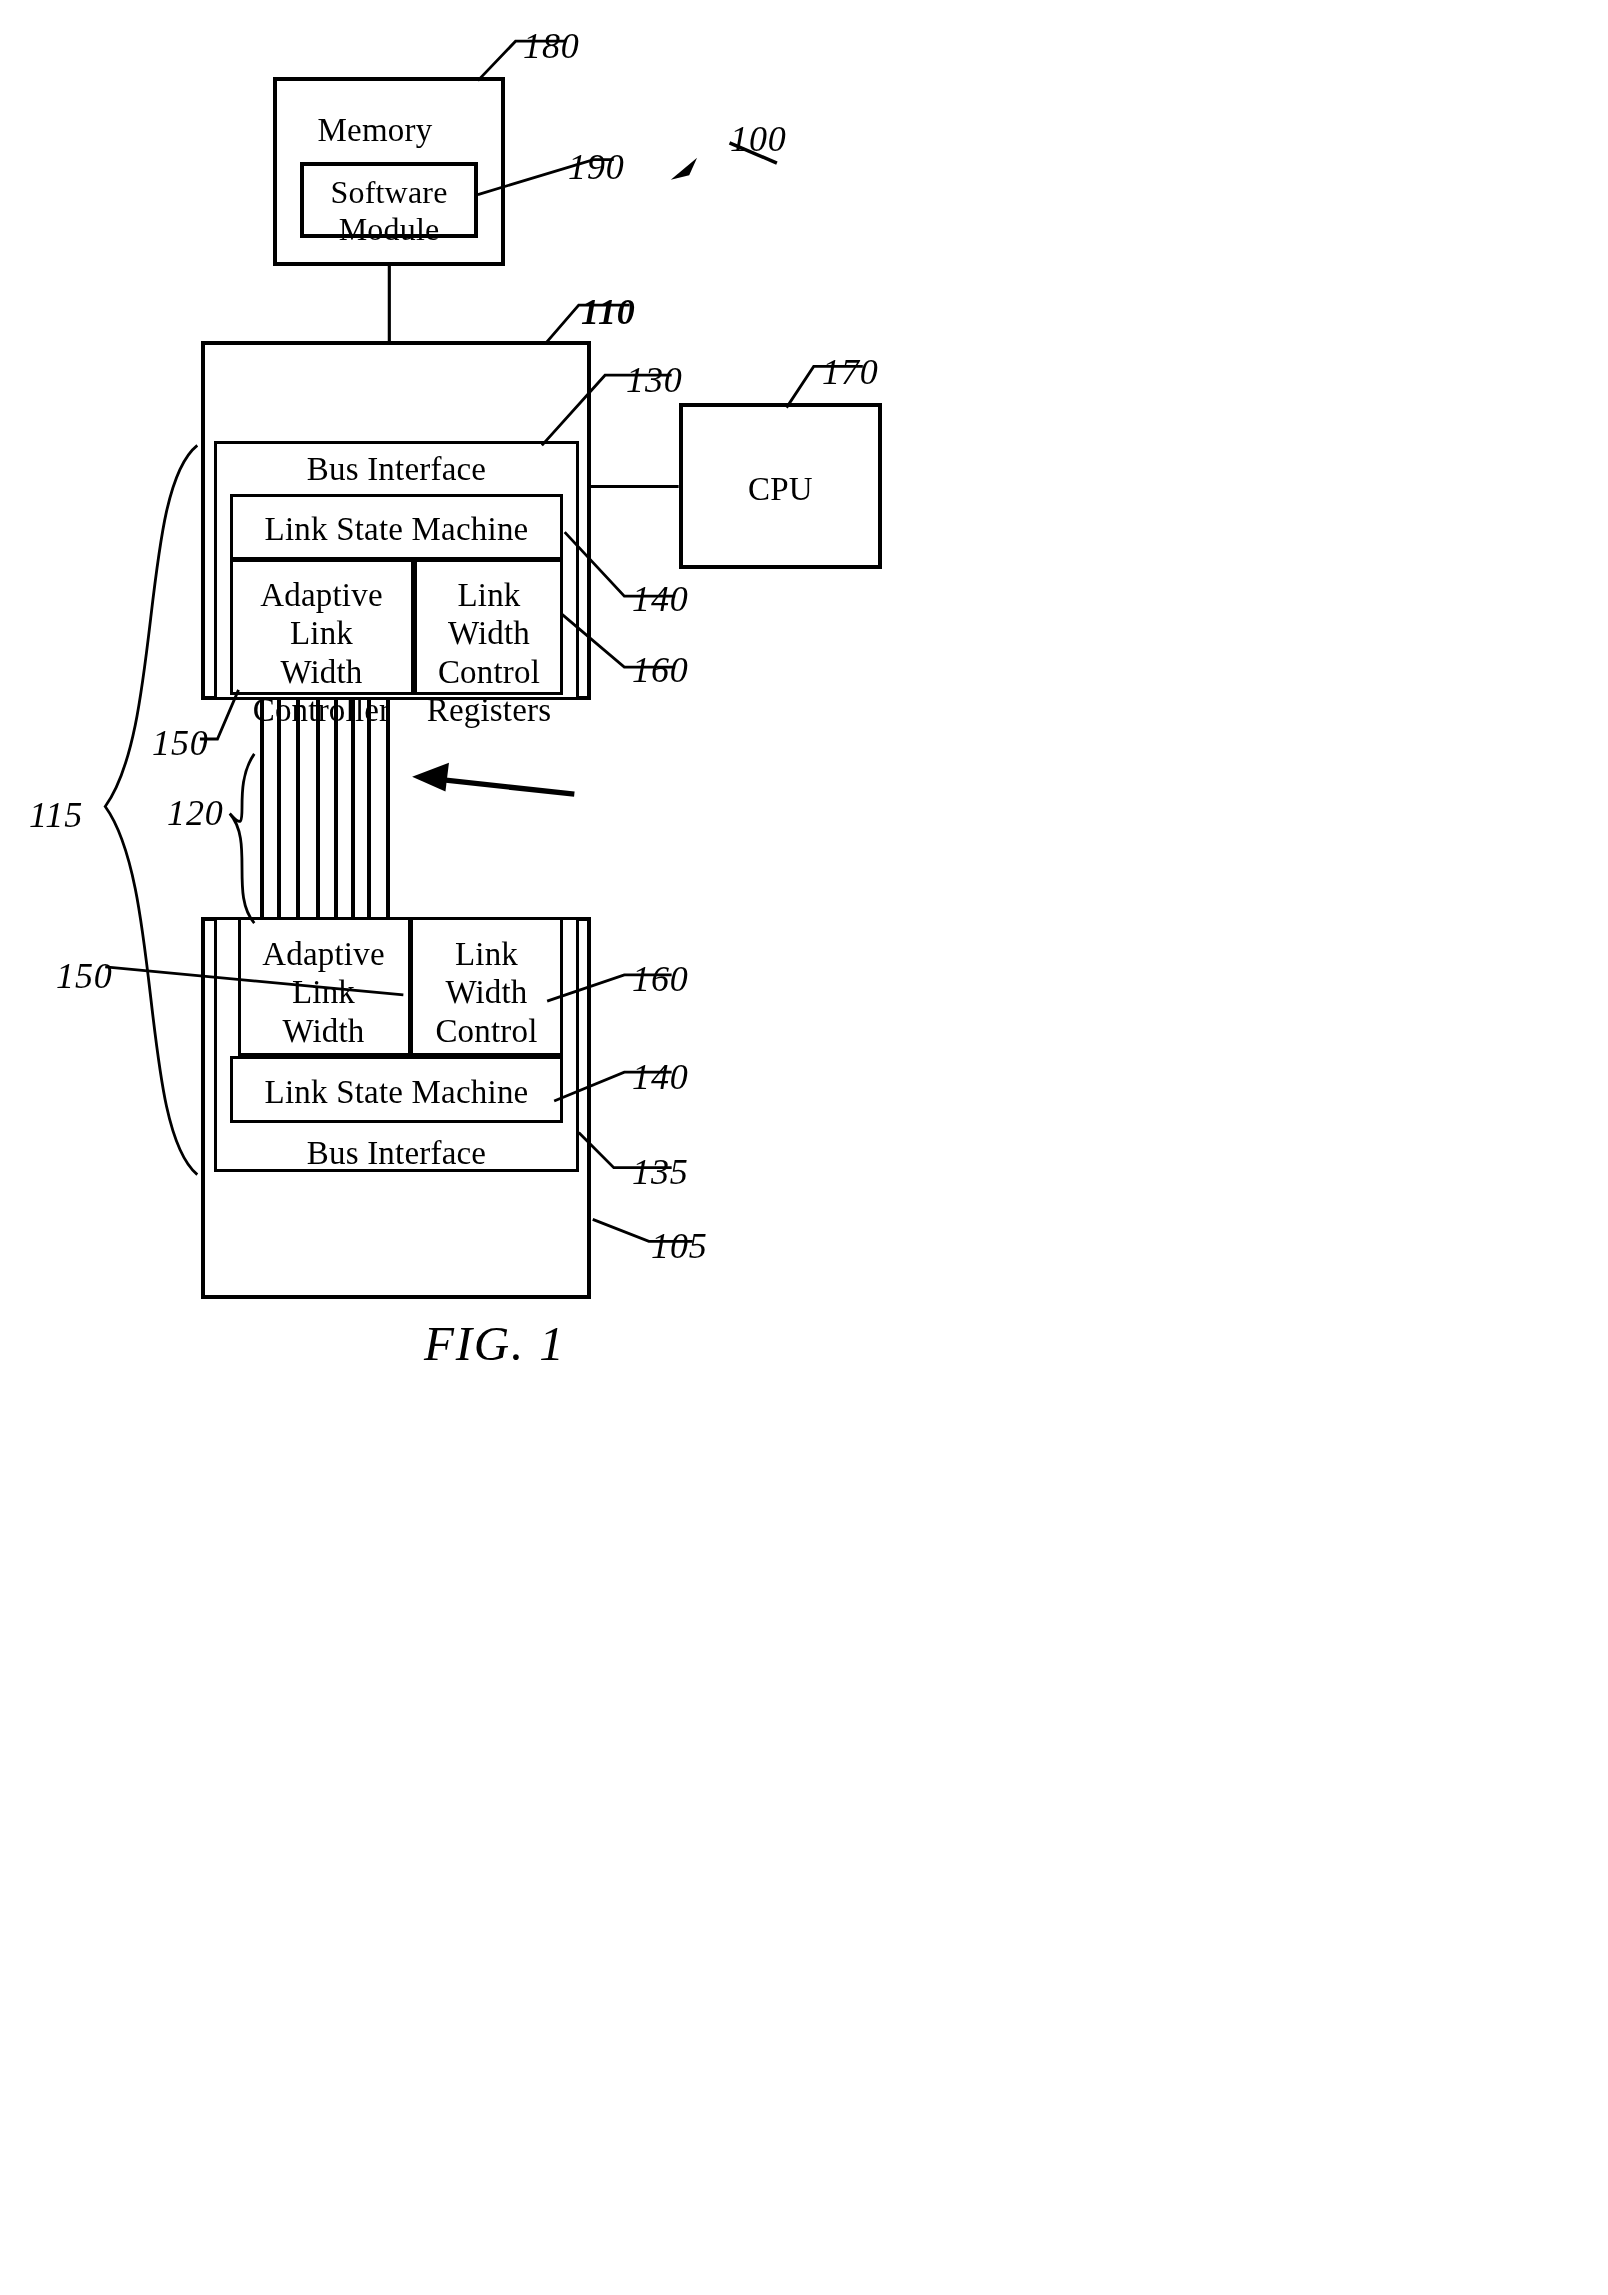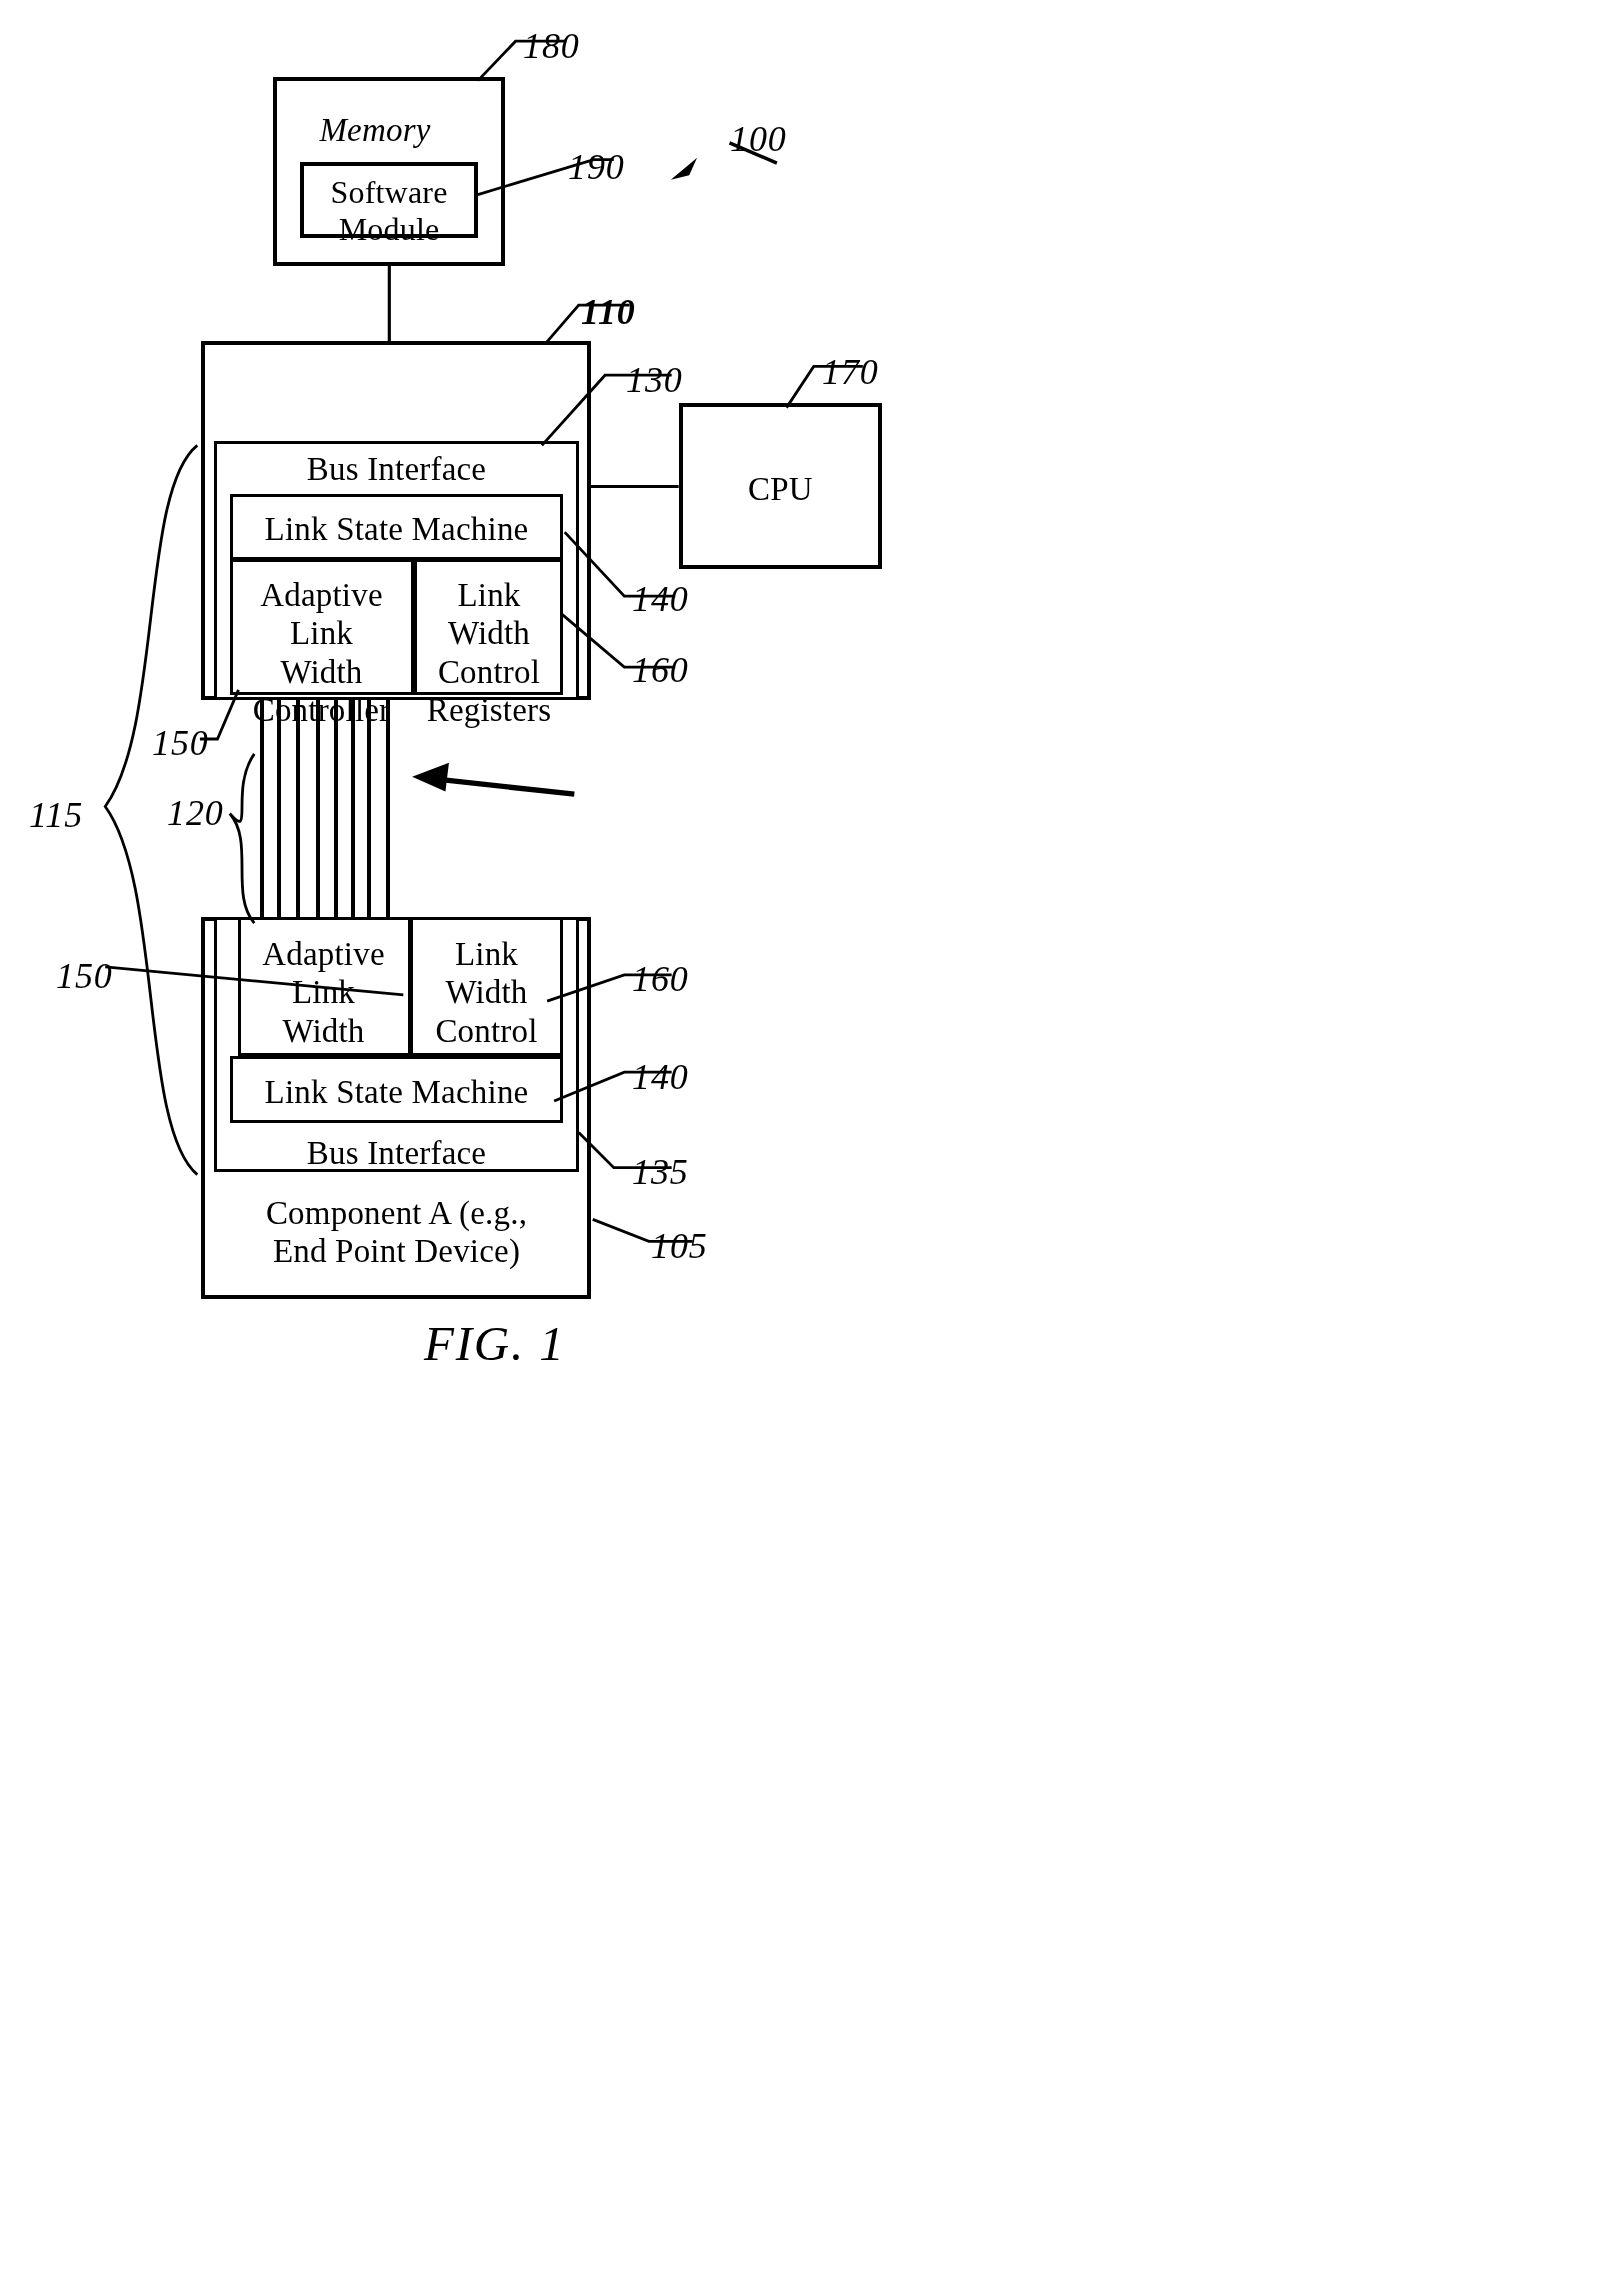--- a/index.html
+++ b/index.html
@@ -75,21 +75,21 @@
     background: #000;
   }
 </style>
 </head>
 <body>
 
 <div id="page">
 
   <div class="box" style="left:273px; top:77px; width:232px; height:189px;">
   </div>
-  <div class="label" style="left:273px; top:111px; width:204px;font-style:italic;">Memory</div>
+  <div class="label" style="left:273px; top:111px; width:204px;">Memory</div>
 
   <div class="box" style="left:300px; top:162px; width:178px; height:76px;">
   </div>
   <div class="label" style="left:300px; top:174px; width:178px; font-size:32px;">Software
 Module</div>
 
   <div class="box" style="left:201px; top:341px; width:390px; height:359px;">
   </div>
 
   <div class="box-thin" style="left:214px; top:441px; width:365px; height:259px;">
@@ -122,22 +122,20 @@
     <div class="lane" style="left:296px; top:697px; height:224px;"></div>
     <div class="lane" style="left:316px; top:697px; height:224px;"></div>
     <div class="lane" style="left:334px; top:697px; height:224px;"></div>
     <div class="lane" style="left:351px; top:697px; height:224px;"></div>
     <div class="lane" style="left:367px; top:697px; height:224px;"></div>
     <div class="lane" style="left:386px; top:697px; height:224px;"></div>
   </div>
 
   <div class="box" style="left:201px; top:917px; width:390px; height:382px;">
   </div>
-  <div class="label" style="left:210px; top:1194px; width:373px;">Component A (e.g.,
-End Point Device)</div>
 
   <div class="box-thin" style="left:214px; top:917px; width:365px; height:255px;">
   </div>
   <div class="label" style="left:214px; top:1134px; width:365px;">Bus Interface</div>
 
   <div class="box-thin" style="left:238px; top:917px; width:173px; height:139px;">
   </div>
   <div class="label" style="left:239px; top:935px; width:169px;">Adaptive Link
 Width
 Controller</div>

